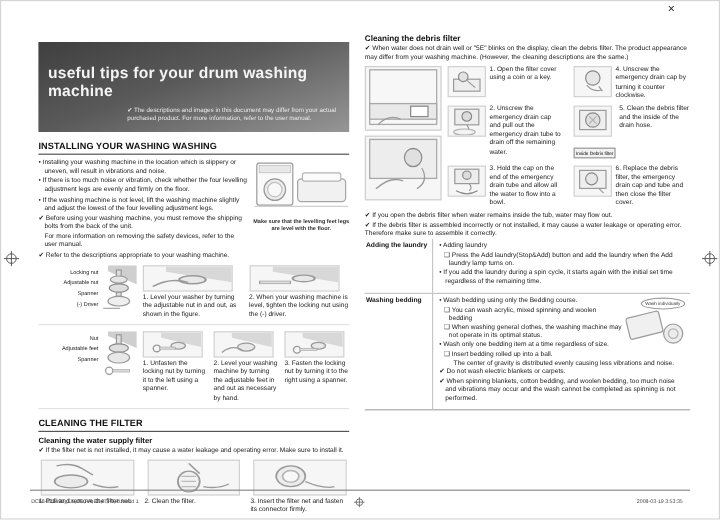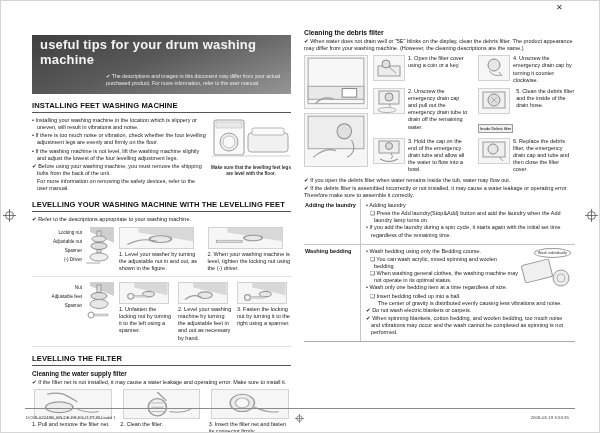--- a/index.html
+++ b/index.html
@@ -8,21 +8,21 @@
   
   .t{font-size:5.5px;line-height:1.3;color:#222;}
   .b{padding-left:5px;text-indent:-5px;margin-bottom:1px;}
   .cont{padding-left:5px;margin-bottom:1px;}
 
   
   .col-left{position:absolute;left:31px;top:34px;width:259px;}
   .col-right{position:absolute;left:303px;top:28px;width:271px;}
 
   
-  .banner{background:linear-gradient(160deg,#3f3f3f 0%,#5a5a5a 45%,#969696 100%);padding:2px 8px 7px 8px;margin-bottom:6px;}
+  .banner{background:linear-gradient(160deg,#3f3f3f 0%,#5a5a5a 45%,#969696 100%);padding:18px 8px 7px 8px;margin-bottom:6px;}
   .banner-title{color:#f4f4f4;font-size:13px;font-weight:bold;letter-spacing:.2px;}
   .banner-note{color:#eaeaea;font-size:5.2px;line-height:1.35;width:72%;margin:6px 2px 0 auto;text-align:left;}
 
   
   .h1{font-size:7.6px;font-weight:bold;color:#111;border-bottom:1px solid #555;padding-bottom:2px;margin:7px 0 4px 0;letter-spacing:.1px;}
   .h2{font-size:6.4px;font-weight:bold;color:#111;margin:3px 0 2px 0;}
   .note{margin:1px 0 3px 0;}
 
   
   .installing-body{overflow:hidden;}
@@ -98,21 +98,21 @@
     <line x1="6.5" y1="0" x2="6.5" y2="13" stroke="#555" stroke-width="0.9"></line>
   </svg>
 
   <div class="col-left">
 
     <div class="banner">
       <div class="banner-title">useful tips for your drum washing machine</div>
       <div class="banner-note">✔ The descriptions and images in this document may differ from your actual purchased product. For more information, refer to the user manual.</div>
     </div>
 
-    <div class="h1">INSTALLING FEET WASHING MACHINE</div>
+    <div class="h1">INSTALLING YOUR WASHING WASHING</div>
     <div class="installing-body">
       <div class="installing-fig">
         <svg width="78" height="42" viewBox="0 0 78 42">
           <rect x="2" y="3" width="30" height="35" rx="2" fill="#fafafa" stroke="#9a9a9a"></rect>
           <rect x="4" y="5" width="26" height="6" fill="#e8e8e8" stroke="#b0b0b0" stroke-width="0.5"></rect>
           <circle cx="17" cy="25" r="9" fill="#ededed" stroke="#9a9a9a"></circle>
           <circle cx="17" cy="25" r="6" fill="#f8f8f8" stroke="#c0c0c0"></circle>
           <rect x="36" y="16" width="40" height="19" rx="3" fill="#f1f1f1" stroke="#a5a5a5"></rect>
           <rect x="40" y="11" width="32" height="7" rx="2" fill="#fbfbfb" stroke="#b5b5b5"></rect>
           <line x1="0" y1="39" x2="78" y2="39" stroke="#cfcfcf"></line>
@@ -121,21 +121,20 @@
       </div>
       <div class="installing-text t">
         <div class="b">• Installing your washing machine in the location which is slippery or uneven, will result in vibrations and noise.</div>
         <div class="b">• If there is too much noise or vibration, check whether the four levelling adjustment legs are evenly and firmly on the floor.</div>
         <div class="b">• If the washing machine is not level, lift the washing machine slightly and adjust the lowest of the four levelling adjustment legs.</div>
         <div class="b">✔ Before using your washing machine, you must remove the shipping bolts from the back of the unit.</div>
         <div class="cont">For more information on removing the safety devices, refer to the user manual.</div>
       </div>
     </div>
 
-    <div class="h1">LEVELLING YOUR WASHING MACHINE WITH THE LEVELLING FEET</div>
     <div class="t note">✔ Refer to the descriptions appropriate to your washing machine.</div>
 
     <div class="lev-row">
       <div class="lev-diagram">
         <div class="lev-labels">
           <span class="lev-label">Locking nut</span>
           <span class="lev-label">Adjustable nut</span>
           <span class="lev-label">Spanner</span>
           <span class="lev-label">(-) Driver</span>
         </div>
@@ -213,21 +212,21 @@
               <polygon points="12,0 40,0 40,11 12,4" fill="#d8d8d8"></polygon>
               <ellipse cx="23" cy="10" rx="5" ry="2.5" fill="#e8e8e8" stroke="#9a9a9a"></ellipse>
               <circle cx="8" cy="13" r="2.5" fill="none" stroke="#9a9a9a"></circle>
               <rect x="10" y="12" width="12" height="1.6" fill="#ddd" stroke="#9a9a9a" stroke-width="0.4"></rect>
             </svg>
         </span>
         <div class="t">3. Fasten the locking nut by turning it to the right using a spanner.</div>
       </div>
     </div>
 
-    <div class="h1">LEVELLING THE FILTER</div>
+    <div class="h1">CLEANING THE FILTER</div>
     <div class="h2">Cleaning the water supply filter</div>
     <div class="t note">✔ If the filter net is not installed, it may cause a water leakage and operating error. Make sure to install it.</div>
     <div class="fsteps">
       <div class="fstep">
         <span class="sk">
           <svg viewBox="0 0 50 26" preserveAspectRatio="none">
               <path d="M8 4 q 8 -3 14 2 l 6 5" fill="none" stroke="#9a9a9a"></path>
               <ellipse cx="16" cy="16" rx="9" ry="5" fill="#ececec" stroke="#9a9a9a"></ellipse>
               <path d="M28 18 q 8 4 14 2" fill="none" stroke="#9a9a9a"></path>
             </svg>

